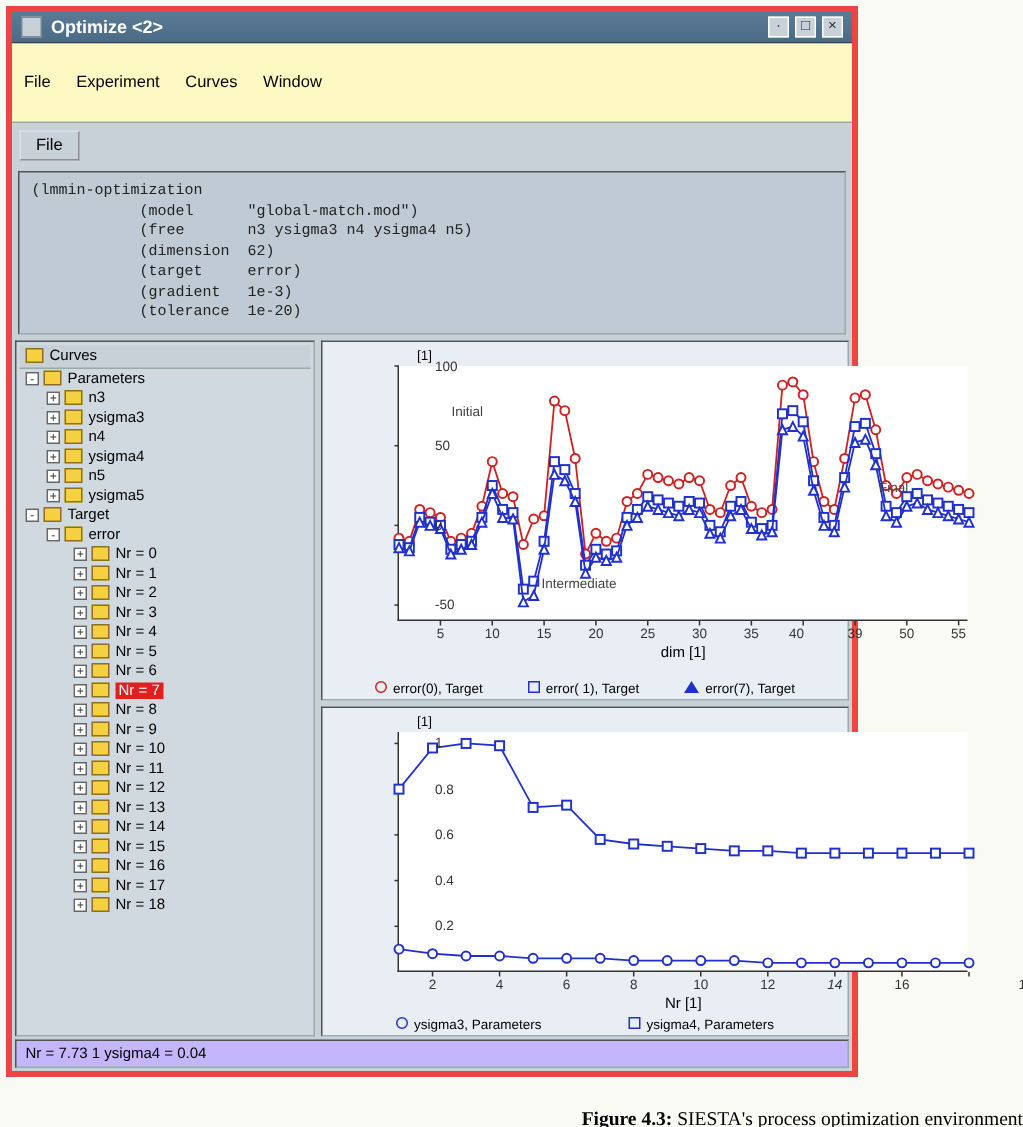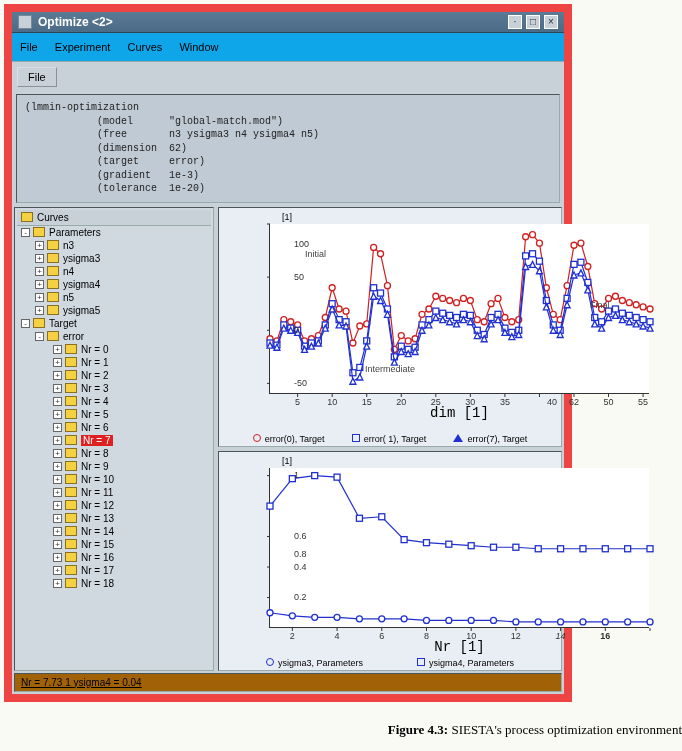--- a/index.html
+++ b/index.html
@@ -1,25 +1,25 @@
 <!DOCTYPE html>
 <html><head>
 <meta charset="utf-8">
 <style>
   * { box-sizing: border-box; margin: 0; padding: 0; }
   body { font-family: Helvetica, Arial, sans-serif; font-size: 11px; background: #fafaf5; width: 682px; }
   
-  .window { width: 568px; margin: 4px; border: 8px solid #ef4444; background: #c8d0d8; }
+  .window { width: 568px; margin: 4px; border: 4px solid #ef4444; background: #c8d0d8; }
   
   .titlebar { background: linear-gradient(to bottom, #5a7a95, #4a6a85); color: #fff; padding: 3px 6px; display: flex; align-items: center; border-bottom: 1px solid #345; }
   .titlebar .icon { width: 14px; height: 14px; background: #c8d0d8; border: 1px solid #789; margin-right: 6px; }
   .titlebar .title { flex: 1; font-weight: bold; font-size: 12px; }
   .titlebar .wbtn { width: 14px; height: 14px; background: #c8d0d8; border: 1px solid #fff; margin-left: 4px; color: #234; font-size: 10px; text-align: center; line-height: 12px; }
   
-  .menubar { background: #0ea5e9; padding: 8px 8px; border-bottom: 1px solid #9aa; }
+  .menubar { background: #fef9c3; padding: 20px 8px; border-bottom: 1px solid #9aa; }
   .menubar span { margin-right: 14px; }
   
   .toolbar { background: #c8d0d8; padding: 2px; }
   
   .pathbar { background: #b8c5d0; padding: 3px 6px; border: 1px inset #9aa; margin: 2px; font-size: 10px; }
   
   .filebtn { background: #c8d0d8; border: 1px outset #dde; padding: 3px 10px; margin: 3px; display: inline-block; font-size: 11px; }
   
   .codeblock { background: #c0cad4; border: 1px inset #9aa; margin: 2px 4px; padding: 6px 8px; font-family: 'Courier New', monospace; font-size: 10px; line-height: 1.35; white-space: pre; color: #222; }
   
@@ -38,35 +38,35 @@
   .charts { flex: 1; display: flex; flex-direction: column; gap: 4px; padding-left: 4px; }
   .chart { background: #e8eef4; border: 1px inset #9aa; position: relative; }
   .chart1 { height: 240px; }
   .chart2 { height: 220px; }
   .plot { position: absolute; background: #fff; border-left: 1px solid #333; border-bottom: 1px solid #333; }
   .chart1 .plot { left: 50px; top: 16px; width: 380px; height: 170px; }
   .chart2 .plot { left: 50px; top: 16px; width: 380px; height: 160px; }
   
   .ylabel { position: absolute; left: 24px; font-size: 9px; color: #333; transform: translateY(-50%); }
   .xlabel { position: absolute; bottom: -14px; font-size: 9px; color: #333; transform: translateX(-50%); }
-  .xtitle { position: absolute; bottom: -28px; left: 50%; transform: translateX(-50%); font-size: 14px; font-family: Liberation Mono, monospace; }
+  .xtitle { position: absolute; bottom: -28px; left: 50%; transform: translateX(-50%); font-size: 10px; }
   .ptitle { position: absolute; top: -12px; left: 12px; font-size: 9px; }
   .ann { position: absolute; font-size: 9px; color: #444; }
   
   .legend { position: absolute; bottom: 2px; left: 0; right: 0; text-align: center; font-size: 9px; display:flex; justify-content:space-around; padding: 0 20px; }
   .legend .li { display: inline-flex; align-items: flex-start; gap: 4px; }
   .mark { width: 8px; height: 8px; display: inline-block; }
   .mark.circ-r { border: 1.5px solid #d02020; border-radius: 50%; }
   .mark.sq-b { border: 1.5px solid #2030d0; }
   .mark.tri-b { width: 0; height: 0; border-left: 5px solid transparent; border-right: 5px solid transparent; border-bottom: 8px solid #2030d0; background:none; }
   .mark.circ-b { border: 1.5px solid #2030d0; border-radius: 50%; }
   
   svg.series { position: absolute; left: 0; top: 0; width: 100%; height: 100%; overflow: visible; }
   
-  .statusbar { background: #a16207; border: 1px inset #9aa; margin: 2px; padding: 3px 6px; font-size: 10px; text-decoration: underline; }
+  .statusbar { background: #c4b5fd; border: 1px inset #9aa; margin: 2px; padding: 3px 6px; font-size: 10px; }
   
   .caption { text-align: right; padding: 16px 0 8px 0; font-family: Georgia, serif; font-size: 13px; }
   .caption b { font-weight: bold; }
 </style>
 </head>
 <body>
 
 <div class="window">
   <div class="titlebar">
     <div class="icon"></div>
@@ -440,30 +440,30 @@
               <path d="M373.09090909090907,99 L376.09090909090907,105 L370.09090909090907,105 Z" fill="#fff" stroke="#2030d0" stroke-width="1.3"></path>
               <path d="M380,101.125 L383,107.125 L377,107.125 Z" fill="#fff" stroke="#2030d0" stroke-width="1.3"></path>
             </svg>
           <span class="ann" style="left:35px;top:25px">Initial</span>
           <span class="ann" style="left:95px;top:140px">Intermediate</span>
           <span class="ann" style="left:320px;top:76px">Final</span>
           <span class="xtitle">dim [1]</span>
         <span class="ylabel" style="top: 159.375px;">-50</span>
             <span class="ylabel" style="top: 106.25px;">0</span>
             <span class="ylabel" style="top: 53.125px;">50</span>
-            <span class="ylabel" style="top: 0px; margin-top: 20px;">100</span>
+            <span class="ylabel" style="top: 0px;">100</span>
             <span class="xlabel" style="left: 27.6364px;">5</span>
             <span class="xlabel" style="left: 62.1818px;">10</span>
             <span class="xlabel" style="left: 96.7273px;">15</span>
             <span class="xlabel" style="left: 131.273px;">20</span>
             <span class="xlabel" style="left: 165.818px;">25</span>
             <span class="xlabel" style="left: 200.364px;">30</span>
             <span class="xlabel" style="left: 234.909px;">35</span>
-            <span class="xlabel" style="left: 282px;">40</span>
-            <span class="xlabel" style="left: 304px;">62</span>
+            <span class="xlabel" style="left: 265px;">40</span>
+            <span class="xlabel" style="left: 304px;">39</span>
             <span class="xlabel" style="left: 338.545px;">50</span>
             <span class="xlabel" style="left: 373.091px;">55</span>
           </div>
         <div class="legend">
           <span class="li">
               <span class="mark circ-r"></span>
               <span>error(0), Target</span>
             </span>
           <span class="li">
               <span class="mark sq-b"></span>
@@ -530,30 +530,30 @@
               <rect x="287.5882352941176" y="77.76190476190476" width="6" height="6" fill="#fff" stroke="#2030d0" stroke-width="1.3"></rect>
               <rect x="309.94117647058823" y="77.76190476190476" width="6" height="6" fill="#fff" stroke="#2030d0" stroke-width="1.3"></rect>
               <rect x="332.29411764705884" y="77.76190476190476" width="6" height="6" fill="#fff" stroke="#2030d0" stroke-width="1.3"></rect>
               <rect x="354.6470588235294" y="77.76190476190476" width="6" height="6" fill="#fff" stroke="#2030d0" stroke-width="1.3"></rect>
               <rect x="377" y="77.76190476190476" width="6" height="6" fill="#fff" stroke="#2030d0" stroke-width="1.3"></rect>
             </svg>
           <span class="xtitle">Nr [1]</span>
         <span class="ylabel" style="top: 129.524px;">0.2</span>
             <span class="ylabel" style="top: 99.0476px;">0.4</span>
             <span class="ylabel" style="top: 68.5714px;">0.6</span>
-            <span class="ylabel" style="top: 38.0952px; margin-top: 48px;">0.8</span>
+            <span class="ylabel" style="top: 38.0952px;">0.8</span>
             <span class="ylabel" style="top: 7.61905px;">1</span>
             <span class="xlabel" style="left: 22.3529px;">2</span>
             <span class="xlabel" style="left: 67.0588px;">4</span>
             <span class="xlabel" style="left: 111.765px;">6</span>
             <span class="xlabel" style="left: 156.471px;">8</span>
             <span class="xlabel" style="left: 201.176px;">10</span>
             <span class="xlabel" style="left: 245.882px;">12</span>
             <span class="xlabel" style="left: 290.588px; font-style: italic;">14</span>
-            <span class="xlabel" style="left: 335.294px; font-weight: bold;">16</span>
+            <span class="xlabel" style="left: 335.294px;">16</span>
             <span class="xlabel" style="left: 380px; margin-left: 38px;">18</span>
           </div>
         <div class="legend">
           <span class="li">
               <span class="mark circ-b"></span>
               <span>ysigma3, Parameters</span>
             </span>
           <span class="li">
               <span class="mark sq-b"></span>
               <span>ysigma4, Parameters</span>

